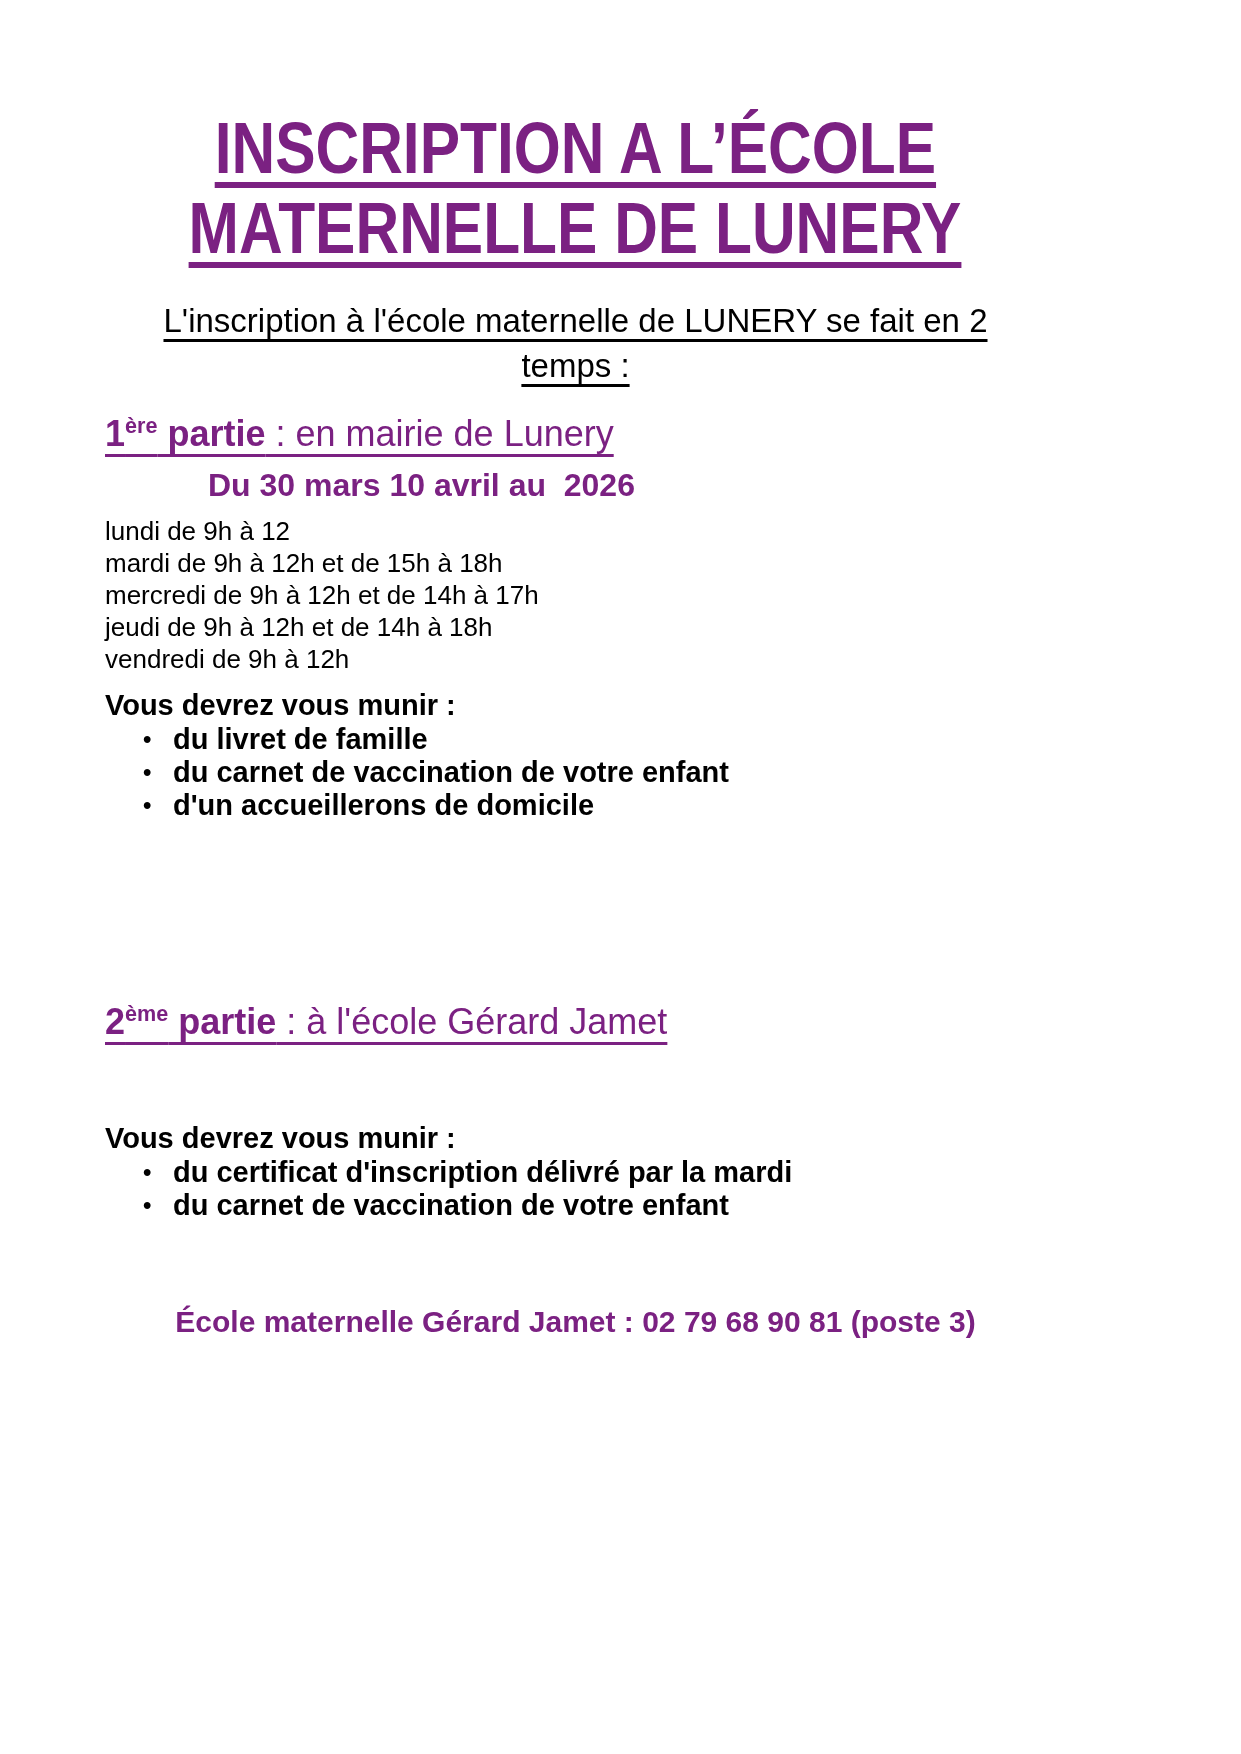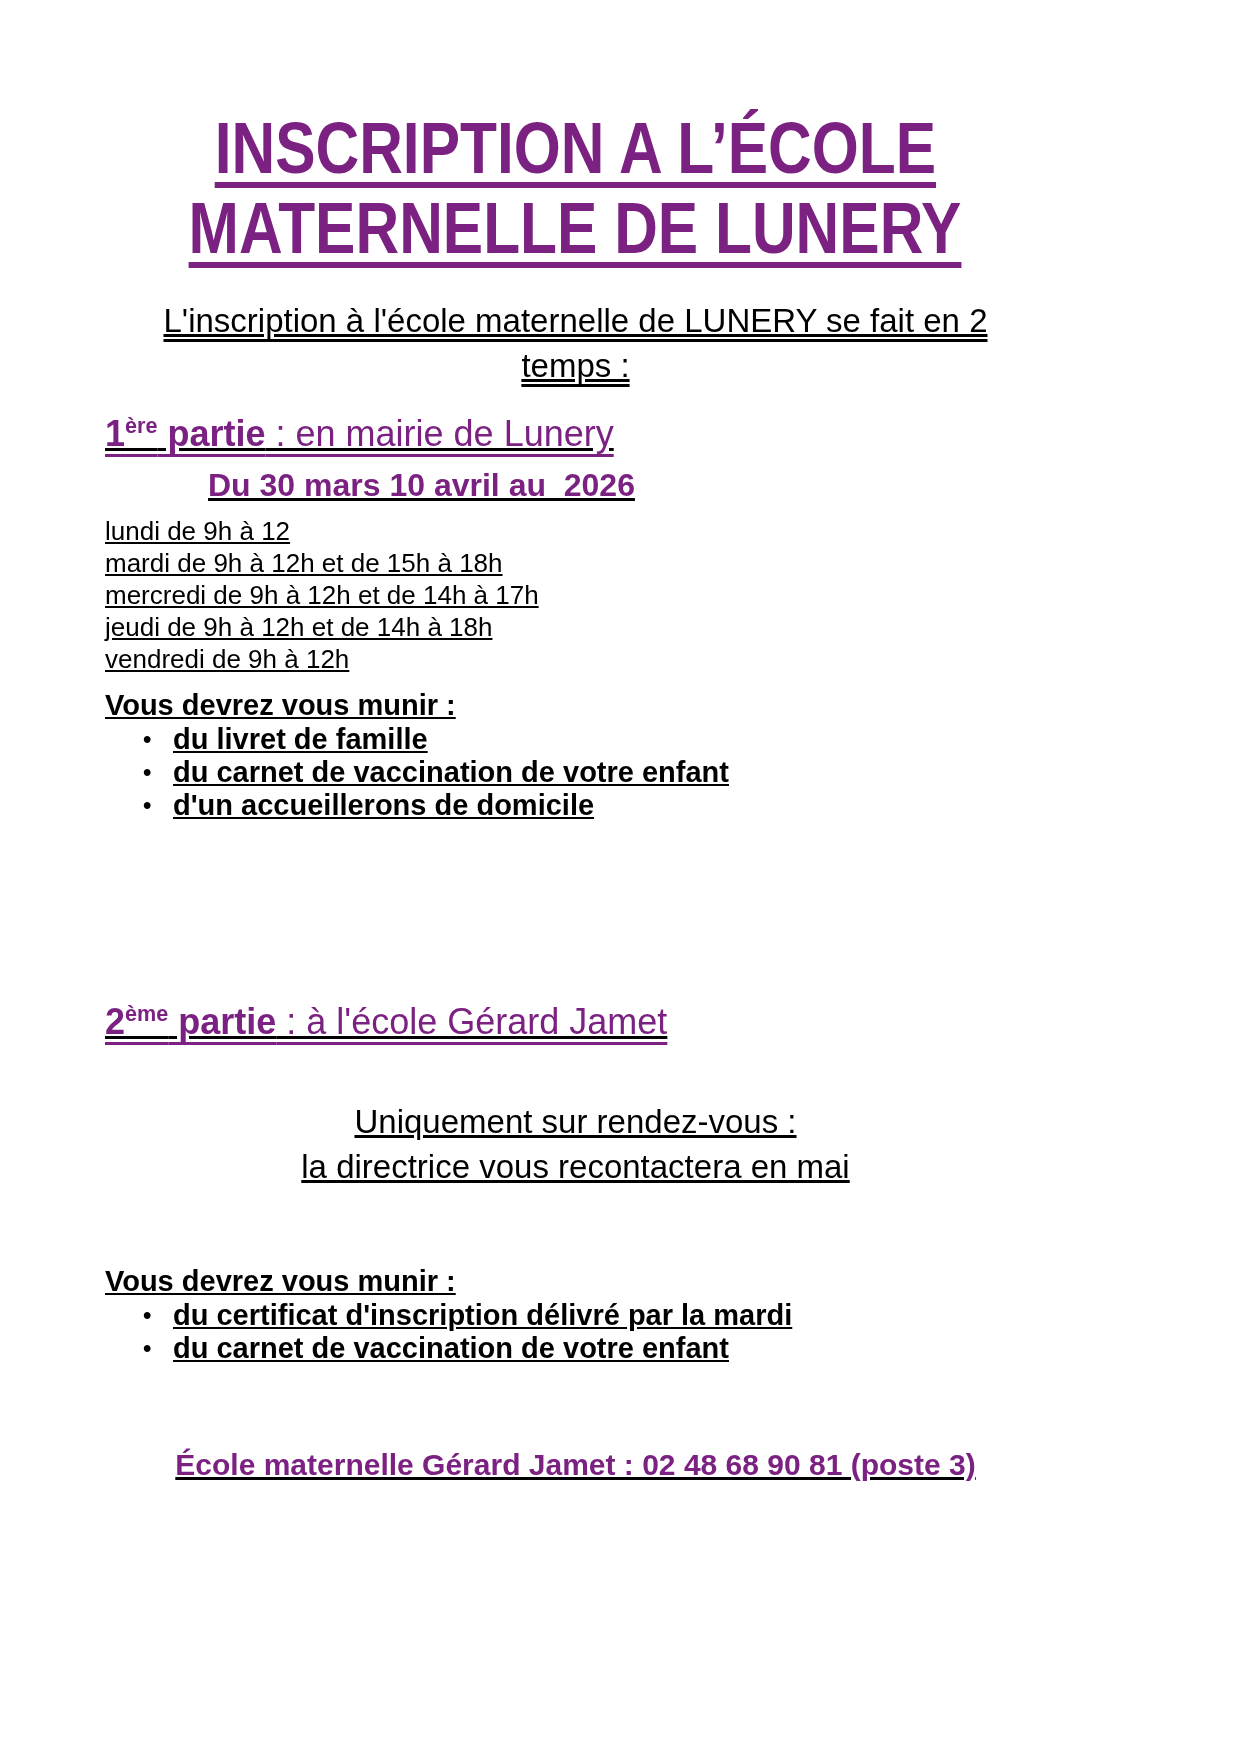--- a/index.html
+++ b/index.html
@@ -7,21 +7,20 @@
     font-family:"Liberation Sans","DejaVu Sans",sans-serif;
     color:#000000;
     width:1241px;height:1754px;
     position:relative;
     overflow:hidden;
   }
   .page{
     box-sizing:border-box;
     width:1241px;height:1406px;
     padding:108px 195px 0 105px;
-    text-decoration:underline;
   }
   
   .doc-title{
     text-align:center;
     color:#7B2182;
     font-weight:bold;
     font-size:72px;
     line-height:80px;
     margin:0;
   }
@@ -156,26 +155,22 @@
 
   <div class="req-title">Vous devrez vous munir :</div>
   <ul class="req-list">
     <li><span class="bullet">•</span><span>du livret de famille</span></li>
     <li><span class="bullet">•</span><span>du carnet de vaccination de votre enfant</span></li>
     <li><span class="bullet">•</span><span>d'un accueillerons de domicile</span></li>
   </ul>
 
   <div class="part-heading part2-heading"><span class="strong">2</span><span class="strong ord">ème</span><span class="strong"> partie</span><span> : à l'école Gérard Jamet</span></div>
 
-  <div class="appointment">
-    <span>Uniquement sur rendez-vous :</span><br>
-    <span>la directrice vous recontactera en mai</span>
-  </div>
 
   <div class="req-title req-title-2">Vous devrez vous munir :</div>
   <ul class="req-list">
     <li><span class="bullet">•</span><span>du certificat d'inscription délivré par la mardi</span></li>
     <li><span class="bullet">•</span><span>du carnet de vaccination de votre enfant</span></li>
   </ul>
 
-  <div class="footer-line">École maternelle Gérard Jamet : 02 48 68 90 81 (poste 3)</div>
+  <div class="footer-line">École maternelle Gérard Jamet : 02 79 68 90 81 (poste 3)</div>
 
 </div>
 
 </body></html>

